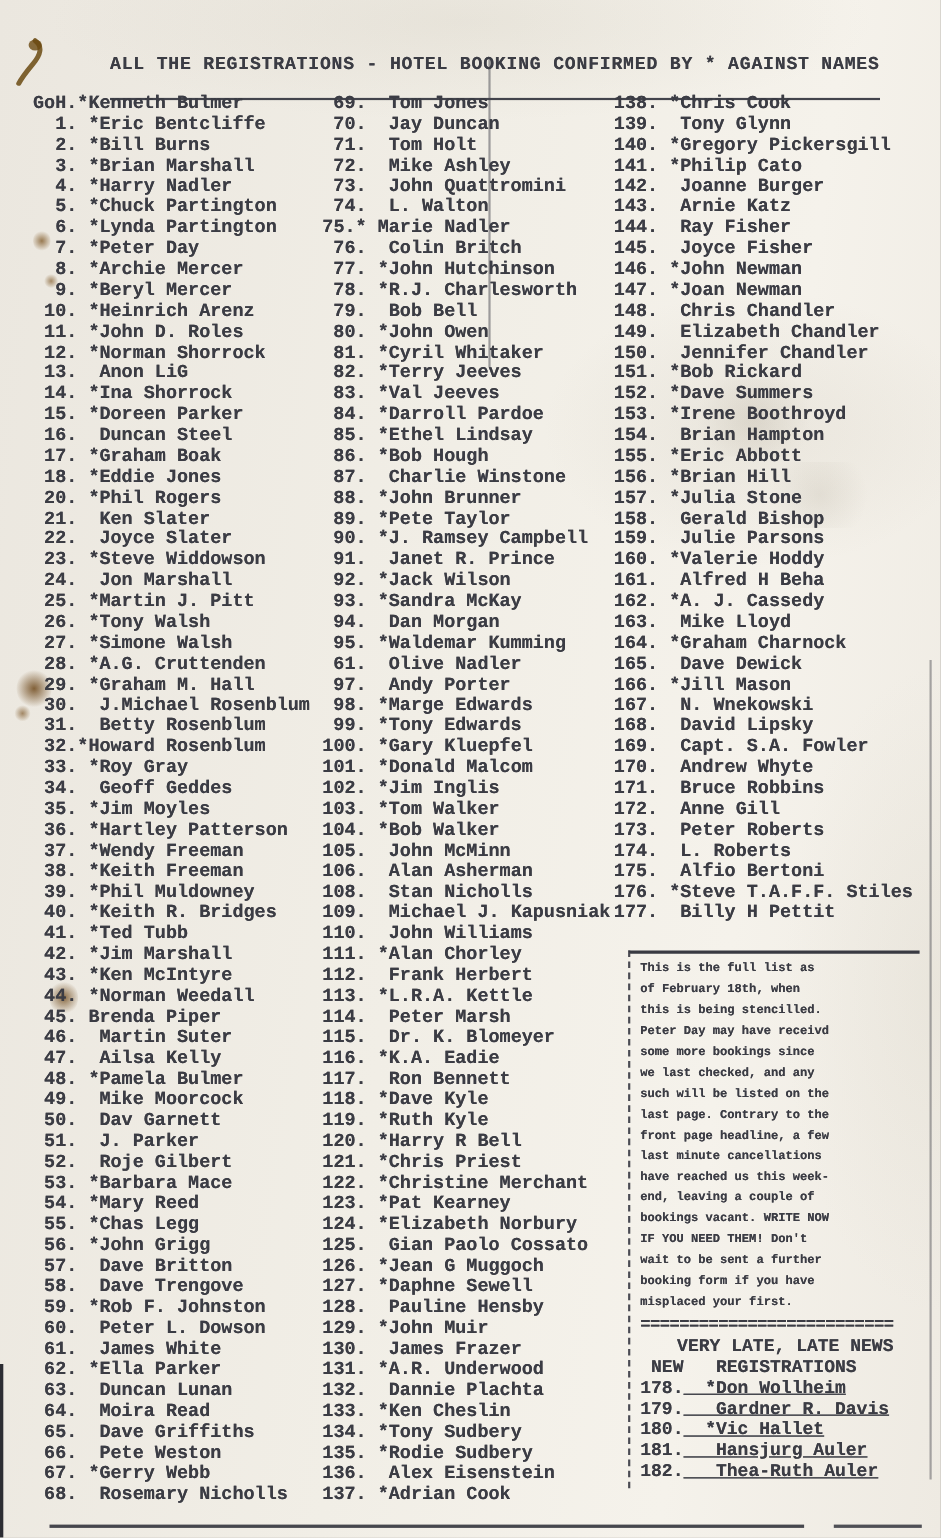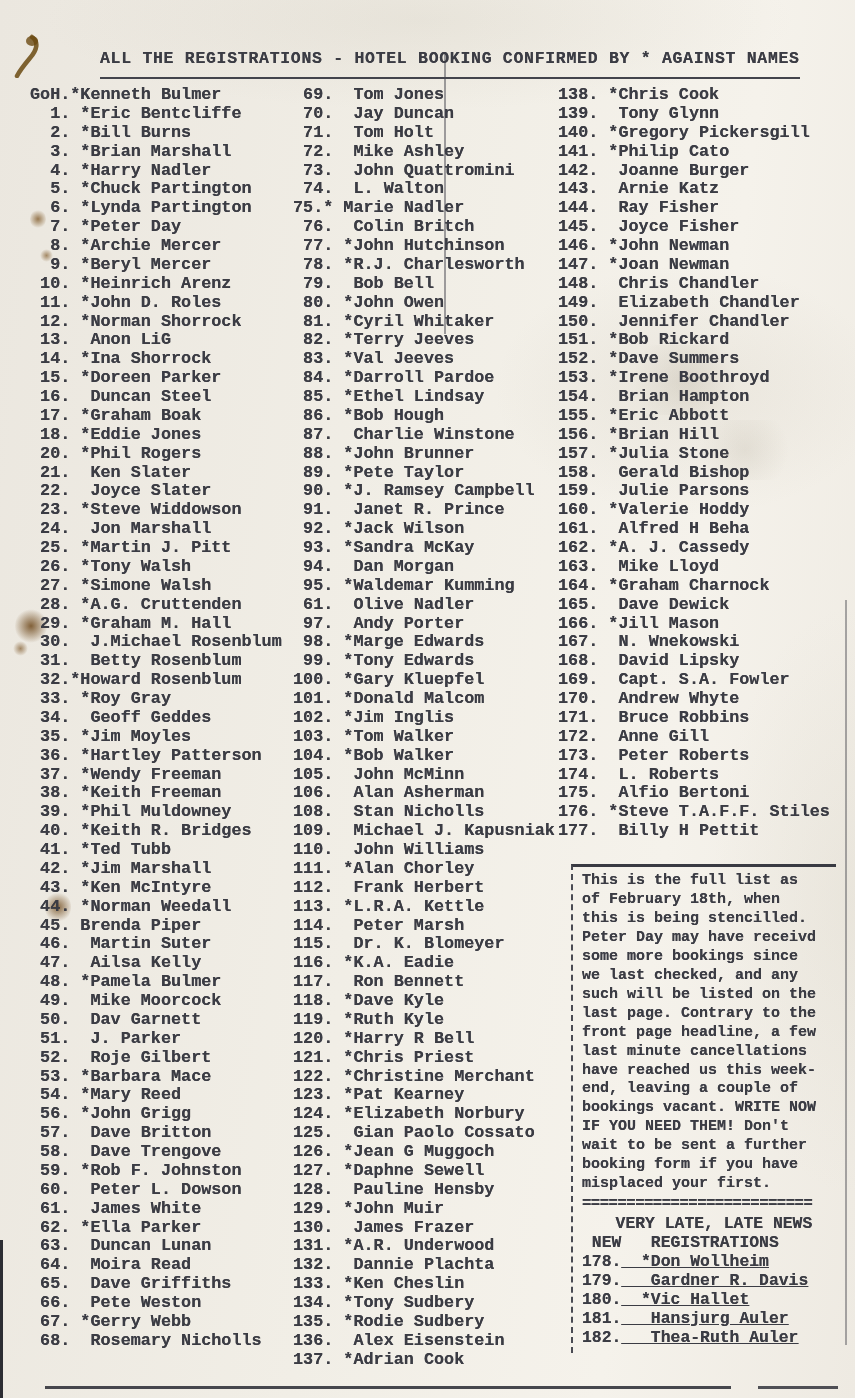--- a/index.html
+++ b/index.html
@@ -10,36 +10,36 @@
       radial-gradient(ellipse 200px 420px at 852px 900px, rgba(210,205,190,.22), transparent 70%),
       radial-gradient(ellipse 500px 120px at 420px 20px, rgba(190,182,165,.18), transparent 75%),
       linear-gradient(97deg,#ebe7df 0%,#f1eee6 45%,#f5f2eb 75%,#eeeae2 100%);
     font-family:"Liberation Mono","DejaVu Sans Mono",monospace;
     font-weight:bold;color:#3b3c44;
     text-shadow:0 0 0.6px rgba(59,60,68,.85);
   }
   .title{
     position:absolute;left:100px;top:49px;
     font-size:16.5px;letter-spacing:.7px;white-space:pre;
-    border-bottom:2.5px solid #43444c;padding-bottom:9px;
+    border-bottom:2.5px solid #43444c;padding-bottom:21px;
   }
   .col{position:absolute;top:86px;font-size:16.8px;line-height:18.88px;}
   .col1{left:30px;width:263px;}
   .col2{left:293px;width:265px;}
   .col3{left:558px;width:294px;}
   .row{white-space:pre;height:18.88px;}
   .num{display:inline-block;min-width:4ch;text-align:right;}
   .nm{white-space:pre;}
   .right-panel{
     margin-top:23px;margin-left:13px;width:254px;
     border-top:3px solid #393a42;
     border-left:2px dashed #4a4b53;
     padding:5px 0 6px 9px;
   }
-  .note-text{font-size:15px;line-height:18.95px;white-space:pre-line;}
+  .note-text{font-size:11px;line-height:18.95px;white-space:pre-line;}
   .divider{font-size:15.6px;line-height:16px;margin-top:2px;letter-spacing:-.5px;white-space:pre;overflow:hidden;}
   .ln-heading,.ln-sub{white-space:pre;font-size:16.4px;line-height:18.9px;}
   .ln-heading{margin-top:3px;text-align:center;}
   .late-list .row{font-size:16.4px;text-decoration:underline;}
   .bottom-rule{position:absolute;left:45px;top:1386px;width:686px;border-top:3.5px solid #33343c;opacity:.9;}
   .bottom-rule-short{position:absolute;left:758px;top:1386px;width:80px;border-top:3.5px solid #33343c;opacity:.85;}
   .crease-mid{position:absolute;left:444px;top:52px;width:1.5px;height:282px;background:rgba(85,85,92,.55);}
   .crease-right{position:absolute;left:845px;top:600px;width:2px;height:745px;background:rgba(70,70,78,.45);}
   .edge-left{position:absolute;left:0;top:1240px;width:3px;height:158px;background:#2c2d33;}
   .stain{position:absolute;border-radius:50%;pointer-events:none;}
@@ -125,20 +125,21 @@
         <div class="row"><span class="num">45.</span><span class="nm"> Brenda Piper</span></div>
         <div class="row"><span class="num">46.</span><span class="nm">  Martin Suter</span></div>
         <div class="row"><span class="num">47.</span><span class="nm">  Ailsa Kelly</span></div>
         <div class="row"><span class="num">48.</span><span class="nm"> *Pamela Bulmer</span></div>
         <div class="row"><span class="num">49.</span><span class="nm">  Mike Moorcock</span></div>
         <div class="row"><span class="num">50.</span><span class="nm">  Dav Garnett</span></div>
         <div class="row"><span class="num">51.</span><span class="nm">  J. Parker</span></div>
         <div class="row"><span class="num">52.</span><span class="nm">  Roje Gilbert</span></div>
         <div class="row"><span class="num">53.</span><span class="nm"> *Barbara Mace</span></div>
         <div class="row"><span class="num">54.</span><span class="nm"> *Mary Reed</span></div>
+        <div class="row"><span class="num">55.</span><span class="nm"> *Chas Legg</span></div>
         <div class="row"><span class="num">56.</span><span class="nm"> *John Grigg</span></div>
         <div class="row"><span class="num">57.</span><span class="nm">  Dave Britton</span></div>
         <div class="row"><span class="num">58.</span><span class="nm">  Dave Trengove</span></div>
         <div class="row"><span class="num">59.</span><span class="nm"> *Rob F. Johnston</span></div>
         <div class="row"><span class="num">60.</span><span class="nm">  Peter L. Dowson</span></div>
         <div class="row"><span class="num">61.</span><span class="nm">  James White</span></div>
         <div class="row"><span class="num">62.</span><span class="nm"> *Ella Parker</span></div>
         <div class="row"><span class="num">63.</span><span class="nm">  Duncan Lunan</span></div>
         <div class="row"><span class="num">64.</span><span class="nm">  Moira Read</span></div>
         <div class="row"><span class="num">65.</span><span class="nm">  Dave Griffiths</span></div>

